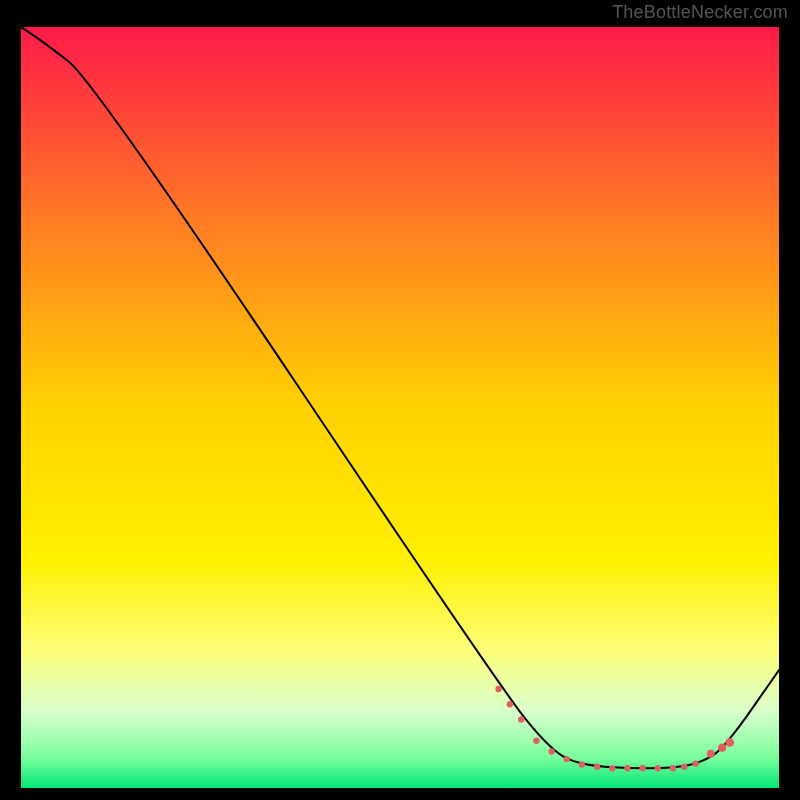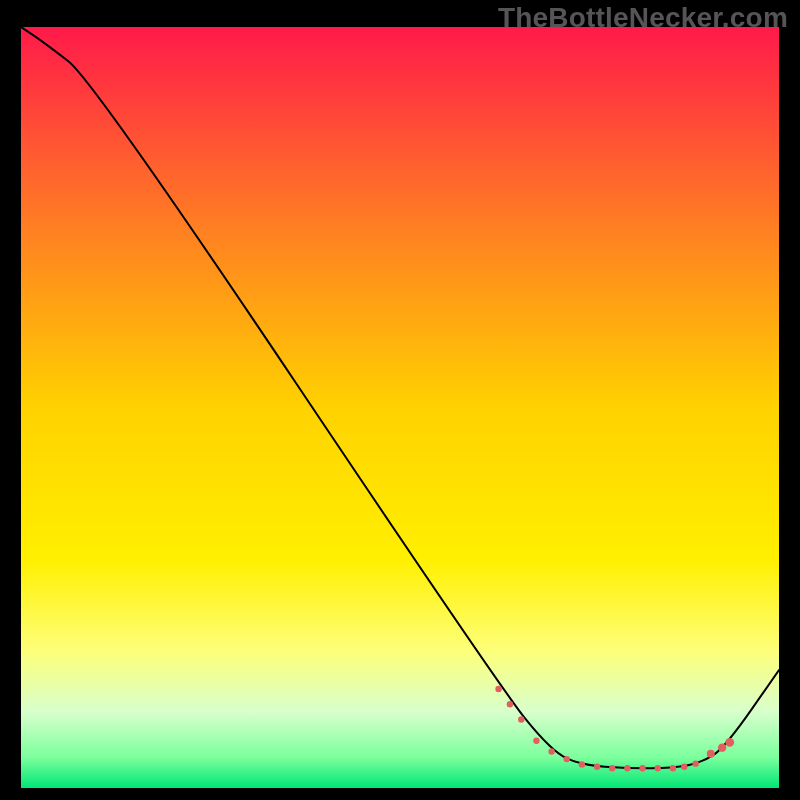--- a/index.html
+++ b/index.html
@@ -14,22 +14,22 @@
   .wrap {
     position: relative;
     width: 800px;
     height: 800px;
   }
   .watermark {
     position: absolute;
     top: 2px;
     right: 12px;
     color: #555;
-    font-size: 28px;
-    font-weight: 700;
+    font-size: 18px;
+    font-weight: 400;
     letter-spacing: 0.2px;
   }
   svg {
     display: block;
   }
 </style>
 </head>
 <body>
 
 <div class="wrap">

